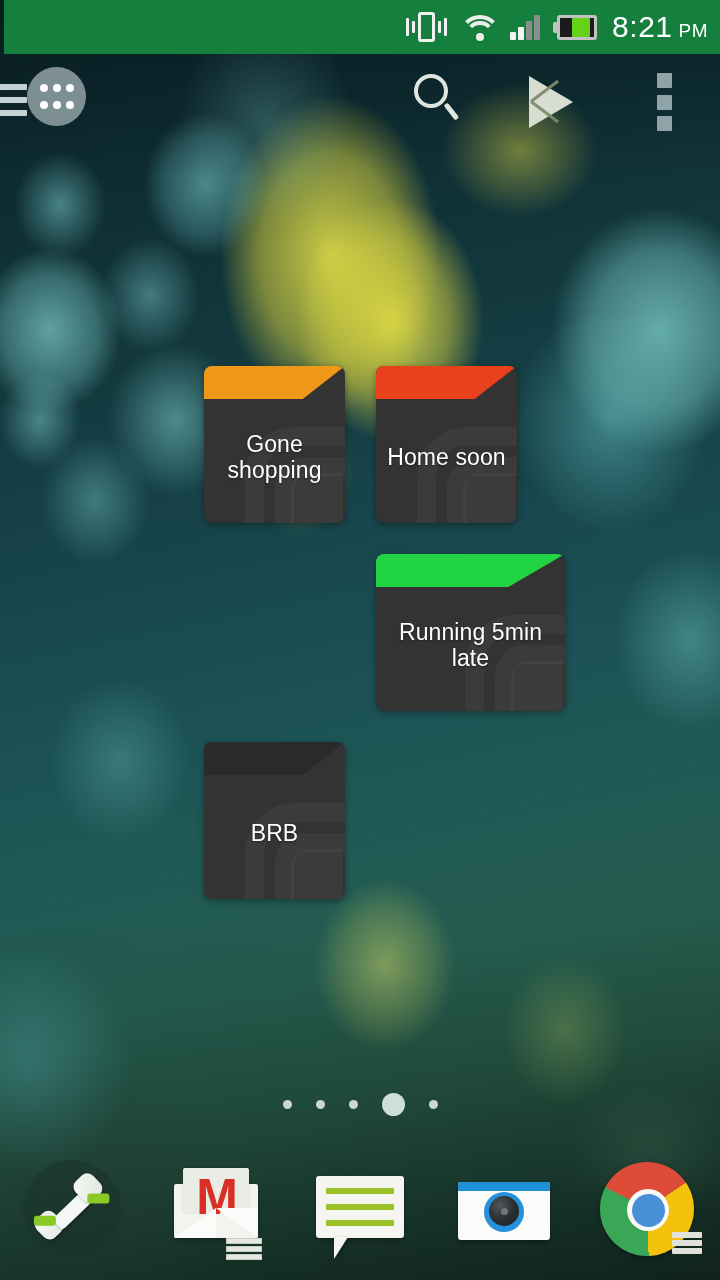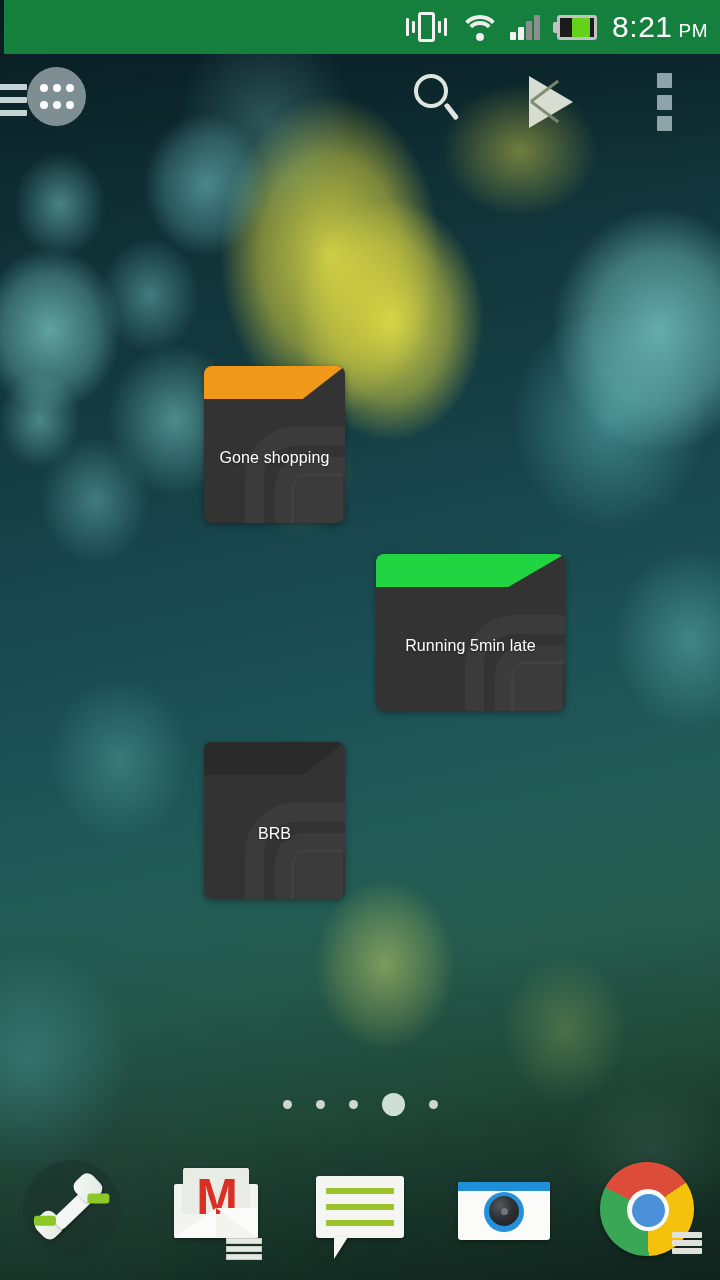--- a/index.html
+++ b/index.html
@@ -284,21 +284,21 @@
     background: rgba(255,255,255,.040);
   }
 
   .note-text {
     position: absolute;
     left: 0; right: 0; top: 0; bottom: 0;
     display: flex; align-items: center; justify-content: center;
     padding: 30px 9px 4px;
     box-sizing: border-box;
     color: #ffffff;
-    font-size: 16px;
+    font-size: 23px;
     line-height: 1.12;
     text-align: center;
     letter-spacing: .1px;
     text-shadow: 0 1px 2px rgba(0,0,0,.45);
     word-break: break-word;
   }
 
   
   #page-indicator {
     position: absolute;
@@ -576,20 +576,31 @@
         <div class="strip" style="background:#f09819; clip-path: polygon(0 0, 100% 0, 70% 100%, 0 100%);"></div>
       </div>
       <div class="note-watermark">
         <span class="r r1"></span>
           <span class="r r2"></span>
           <span class="core"></span>
       </div>
       <div class="note-text">Gone shopping</div>
     </div>
 
+    <div class="note-widget" style="left:376px; top:366px;">
+      <div class="note-banner">
+        <div class="strip" style="background:#e8411c; clip-path: polygon(0 0, 100% 0, 70% 100%, 0 100%);"></div>
+      </div>
+      <div class="note-watermark">
+        <span class="r r1"></span>
+          <span class="r r2"></span>
+          <span class="core"></span>
+      </div>
+      <div class="note-text">Home soon</div>
+    </div>
 
 
 
     <div class="note-widget" style="left:376px; top:554px;padding-left:48px;">
       <div class="note-banner">
         <div class="strip" style="background:#21d442; clip-path: polygon(0 0, 100% 0, 70% 100%, 0 100%);"></div>
       </div>
       <div class="note-watermark">
         <span class="r r1"></span>
           <span class="r r2"></span>

